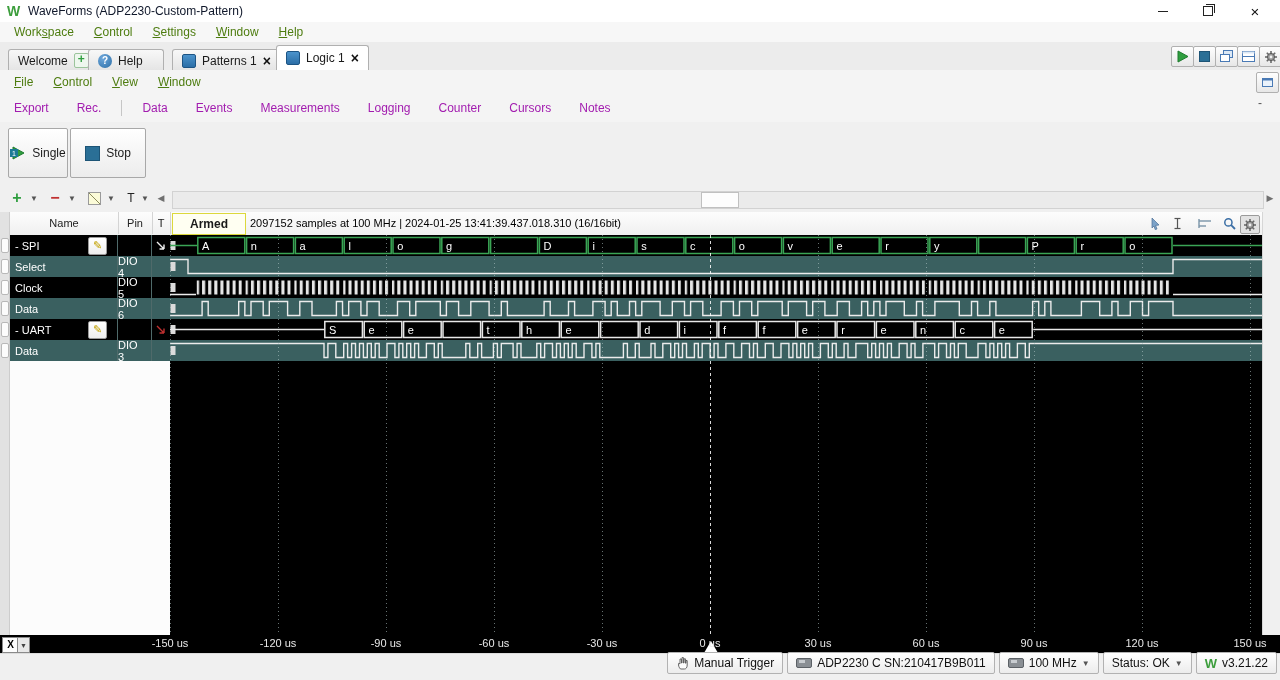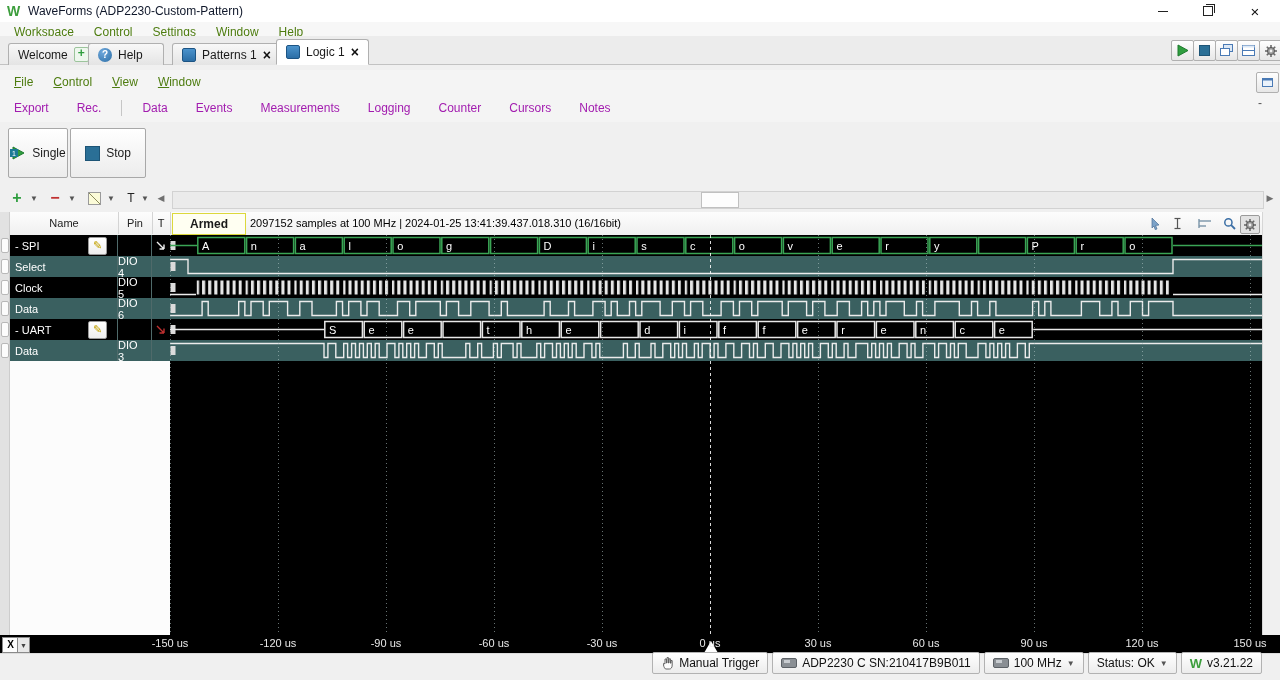--- a/index.html
+++ b/index.html
@@ -13,21 +13,21 @@
   .wbtn{position:absolute;top:0;width:40px;height:22px;display:flex;align-items:center;justify-content:center;}
   #btn-min{left:1143px;} #btn-max{left:1188px;} #btn-close{left:1235px;}
   #btn-min i{display:block;width:10px;height:1px;background:#222;}
   #btn-max i{display:block;width:8px;height:8px;border:1px solid #222;position:relative;}
   #btn-max i:before{content:"";position:absolute;left:2px;top:-3px;width:8px;height:8px;border:1px solid #222;border-bottom:none;border-left:none;}
   #btn-close i{font-style:normal;font-size:15px;line-height:15px;color:#111;}
   
   #menubar{left:0;top:22px;width:1280px;height:20px;background:#f7f7f7;display:flex;align-items:center;padding-left:4px;}
   .menu-item{padding:2px 10px;color:#4d7c0f;}
   
-  #tabbar{left:0;top:36px;width:1280px;height:28px;background:#ececec;border-bottom:1px solid #c2c2c2;}
+  #tabbar{left:0;top:42px;width:1280px;height:28px;background:#ececec;border-bottom:1px solid #c2c2c2;}
   .tab{position:absolute;bottom:-1px;height:22px;display:flex;align-items:center;gap:6px;padding:0 9px;
        border:1px solid #b0b0b0;border-bottom:none;border-radius:3px 3px 0 0;background:linear-gradient(#f8f8f8,#e4e4e4);font-size:12px;}
   .tab.active{height:26px;background:#ffffff;border-bottom:1px solid #fff;}
   .tab-close{font-weight:bold;font-size:14px;line-height:12px;color:#111;}
   .app-sq{width:12px;height:12px;background:linear-gradient(#4b93cc,#2b6ea6);border:1px solid #1c5484;border-radius:2px;}
   .plus-badge{width:13px;height:13px;border:1px solid #9cc49c;background:#eef7ee;color:#2f9e3f;font-weight:bold;
        font-size:12px;line-height:11px;text-align:center;border-radius:2px;}
   .help-circ{width:14px;height:14px;border-radius:50%;background:radial-gradient(circle at 35% 30%,#6fa8dc,#2b6ea6);color:#fff;
        font-size:10px;font-weight:bold;line-height:14px;text-align:center;}
   .icobtn{position:absolute;top:4px;width:21px;height:19px;border:1px solid #b0b0b0;border-radius:2px;
@@ -97,21 +97,21 @@
   #timeaxis{left:0;top:635px;width:1280px;height:18px;background:#000;}
   .tlabel{position:absolute;top:2px;transform:translateX(-50%);color:#e8e8e8;font-size:11px;white-space:nowrap;}
   #xbtn{position:absolute;left:2px;top:2px;width:15px;height:14px;background:#fdfdfd;border:1px solid #8a8a8a;
         font-size:10px;font-weight:bold;text-align:center;line-height:13px;color:#000;}
   #xbtn-dd{position:absolute;left:17px;top:2px;width:11px;height:14px;background:#e8e8e8;border:1px solid #8a8a8a;
         display:flex;align-items:center;justify-content:center;font-size:7px;color:#444;}
   #trig-tri{position:absolute;left:704px;top:6px;width:0;height:0;
         border-left:7px solid transparent;border-right:7px solid transparent;border-bottom:12px solid #fff;}
   
   #statusbar{left:0;top:653px;width:1280px;height:19px;background:#f0f0f0;border-top:1px solid #dcdcdc;
-        display:flex;align-items:center;justify-content:flex-end;gap:4px;padding-right:18px;box-sizing:border-box;}
+        display:flex;align-items:center;justify-content:flex-end;gap:4px;padding-right:3px;box-sizing:border-box;}
   .sbtn{height:20px;border:1px solid #b2b2b2;border-radius:2px;background:linear-gradient(#ffffff,#ececec);
         display:flex;align-items:center;gap:5px;padding:0 8px;font-size:12px;color:#111;}
   .wlogo{color:#3d9e3d;font-weight:bold;font-size:13px;}
   .dev-ico{width:14px;height:8px;background:#8a8f94;border:1px solid #5c6166;border-radius:2px;position:relative;}
   .dev-ico:before{content:"";position:absolute;left:2px;top:1px;width:6px;height:3px;background:#c9cdd1;}
   svg{display:block;}
 </style>
 </head>
 <body>
 

